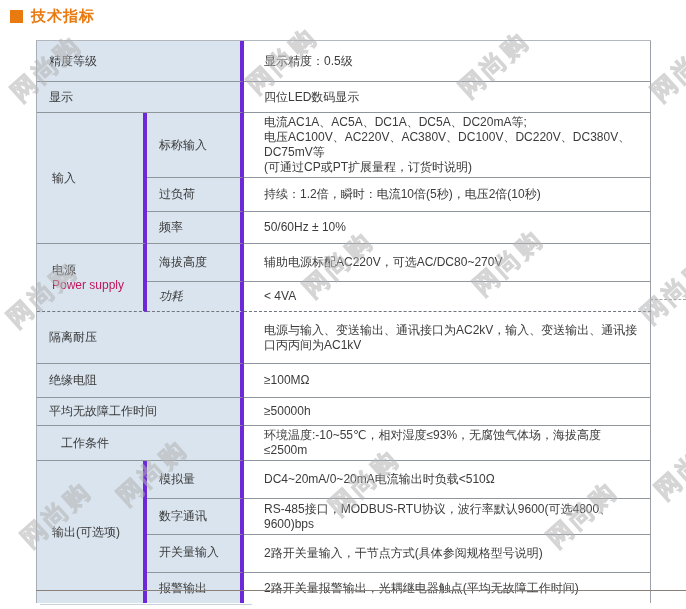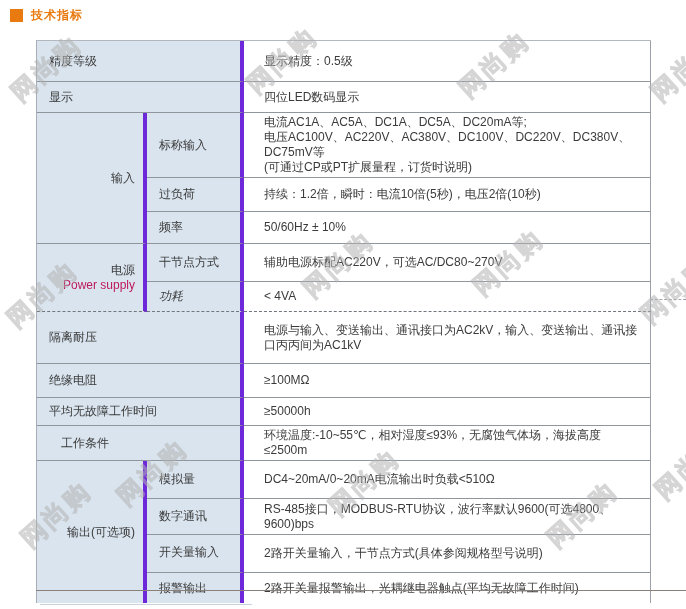--- a/index.html
+++ b/index.html
@@ -5,30 +5,30 @@
   html,body{margin:0;padding:0;}
   body{
     width:686px;height:609px;position:relative;overflow:hidden;
     background:#ffffff;
     font-family:"Liberation Sans","DejaVu Sans",sans-serif;
     color:#3b3b3b;
   }
   
   .hdr{position:absolute;left:10px;top:7px;display:flex;align-items:center;}
   .hdr .sq{width:13px;height:13px;background:#e87a10;margin-right:8px;}
-  .hdr .t{font-size:12px;font-weight:bold;color:#e87a10;letter-spacing:1px;}
+  .hdr .t{font-size:15px;font-weight:bold;color:#e87a10;letter-spacing:1px;}
   
   .tblwrap{position:absolute;left:36px;top:40px;}
   table{border-spacing:0;border-collapse:separate;table-layout:fixed;width:614px;
         border-left:1px solid #a7aeb5;border-top:1px solid #b2b8be;}
   td{box-sizing:border-box;vertical-align:middle;font-size:12px;line-height:15px;
      border-right:4px solid #6d28d9;border-bottom:1px solid #8f969c;padding:2px 8px 2px 12px;}
   td.val{border-right:1px solid #9aa1a8;padding-left:20px;}
   td.lbl{background:#dae4ef;}
-  td.grp{padding-left:15px;text-align:right;}
+  td.grp{padding-left:15px;}
   td .en{font-size:12px;color:#be185d;}
   td.dashed{border-bottom:1px dashed #70767c;}
   td.last{border-bottom:none;}
   
   .dash-ext{position:absolute;left:650px;right:0;top:299px;border-top:1px dashed #a0a6ac;}
   .bottom-line{position:absolute;left:36px;right:0;top:590px;border-top:1px solid #8b8078;}
   .faint-line{position:absolute;left:40px;width:212px;top:604px;border-top:1px solid #c9d2da;}
   
   .wm{position:absolute;pointer-events:none;font-size:25px;font-weight:bold;letter-spacing:3px;
       color:transparent;-webkit-text-stroke:1px rgba(178,178,178,.55);
@@ -94,21 +94,21 @@
           <td class="val">
             <div>50/60Hz ± 10%</div>
           </td>
         </tr>
         <tr>
           <td class="lbl grp dashed" rowspan="2">
             <div>电源</div>
             <div class="en">Power supply</div>
           </td>
           <td class="lbl sub" style="height: 38px;">
-            <div>干节点方式</div>
+            <div>海拔高度</div>
           </td>
           <td class="val">
             <div>辅助电源标配AC220V，可选AC/DC80~270V</div>
           </td>
         </tr>
         <tr>
           <td class="lbl sub dashed" style="height: 30px; font-style: italic;">
             <div>功耗</div>
           </td>
           <td class="val dashed">

